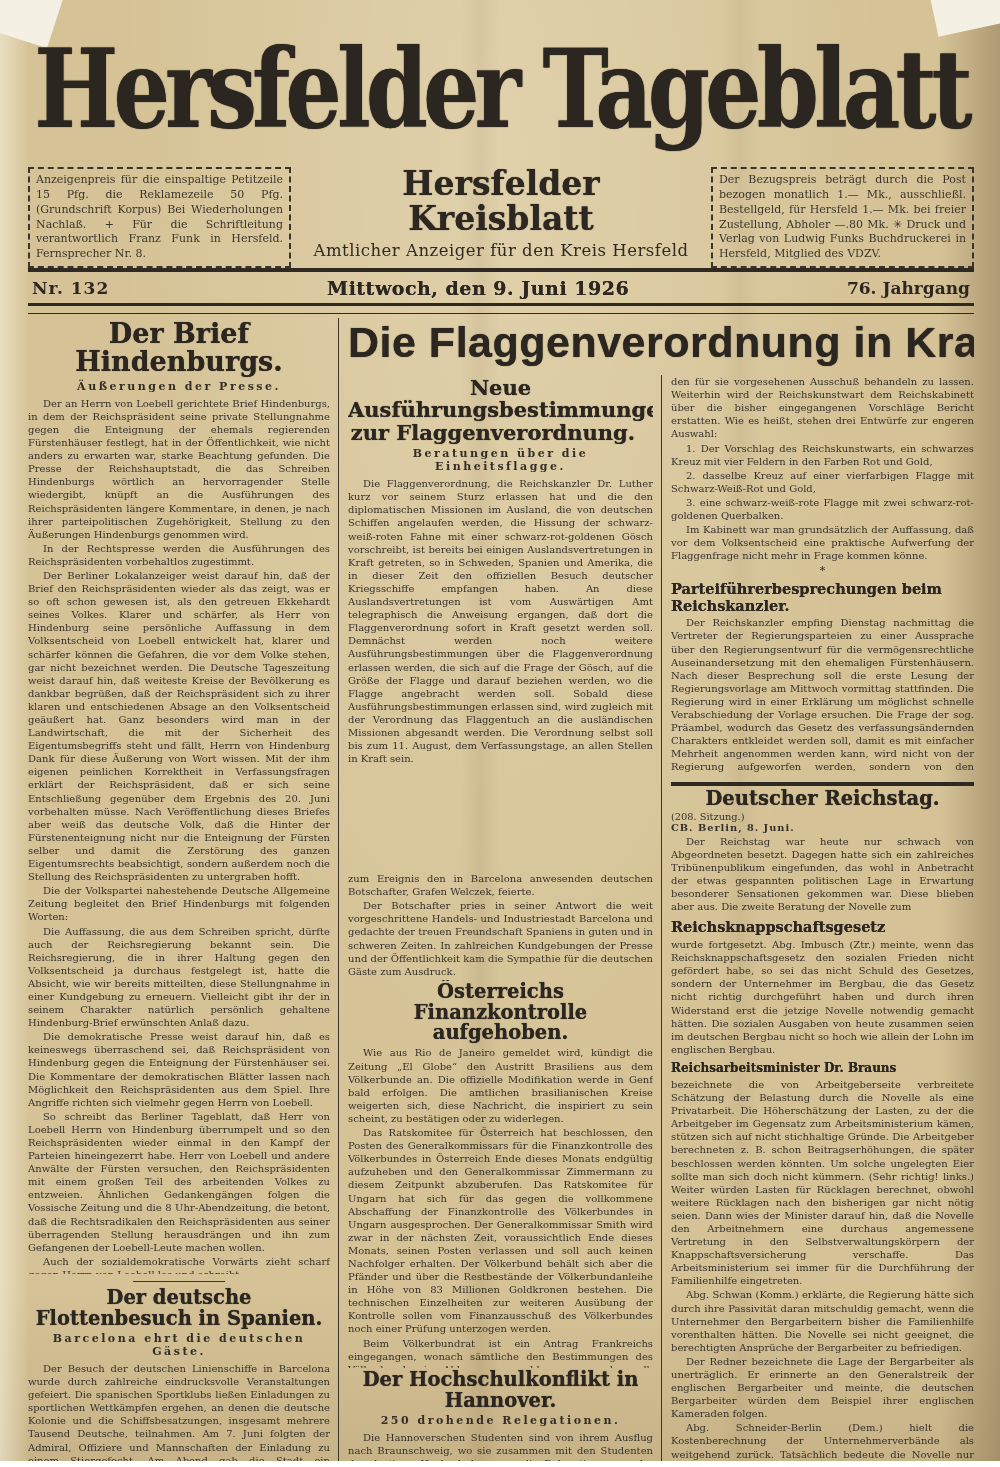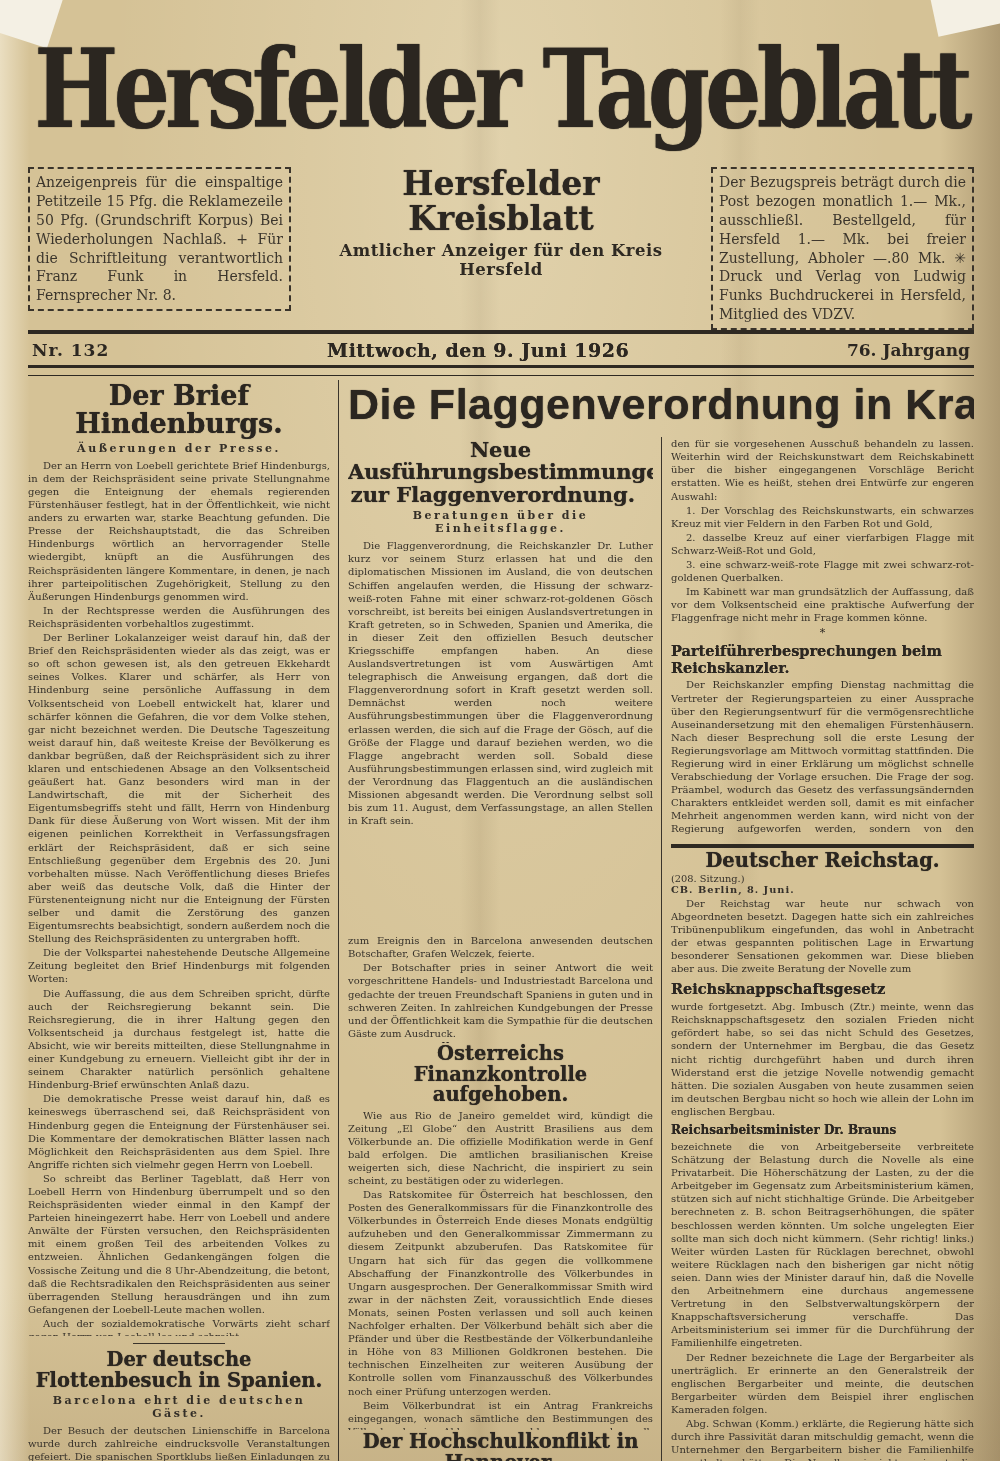--- a/index.html
+++ b/index.html
@@ -24,29 +24,29 @@
   .masthead{text-align:center; padding-top:34px;}
   .mast-title{
     font-family:"DejaVu Serif", serif; font-weight:bold;
     font-size:89px; line-height:1.0; letter-spacing:-5px; color:#2b2620;
     transform:scaleY(1.22); transform-origin:top center;
     text-shadow:0 0 1px #2b2620; white-space:nowrap; margin:0;
   }
   .subrow{display:flex; align-items:flex-start; justify-content:space-between; margin-top:44px;}
   .info-box{
     width:247px; border:2px dashed #3a342b; padding:4px 6px;
-    font-size:14px; line-height:1.35; text-align:justify; color:#3b352c;
+    font-size:11px; line-height:1.35; text-align:justify; color:#3b352c;
     font-family:"DejaVu Serif", serif;
   }
   .mast-center{flex:1; padding:0 14px; text-align:center;}
   .mast-sub{
     font-size:33px; font-weight:bold; color:#2c2721; margin:0; line-height:1.05;
     text-shadow:0 0 1px #2c2721; letter-spacing:0px;
   }
-  .mast-tagline{font-size:16.5px; font-weight:bold; color:#2e2922; margin-top:5px; letter-spacing:0.5px;}
+  .mast-tagline{font-size:16.5px; font-weight:normal; color:#2e2922; margin-top:5px; letter-spacing:0.5px;}
 
   
   .hrule{border:0; border-top:4px solid #2e2922; margin:0;}
   .dateline{display:flex; align-items:center; justify-content:space-between;
     padding:5px 4px 4px; font-weight:bold; color:#2c2721;}
   .dateline .issue{font-size:17px; letter-spacing:1px;}
   .dateline .date{font-size:19px; letter-spacing:0.5px; text-shadow:0 0 0.6px #2c2721;}
   .dateline .volume{font-size:17px;}
   .dblrule{height:7px; border-top:3.5px solid #2e2922; border-bottom:1.5px solid #2e2922; margin:0;}
 
@@ -208,22 +208,22 @@
               <div class="body-txt">
                 <p>Der Reichstag war heute nur schwach von Abgeordneten besetzt. Dagegen hatte sich ein zahlreiches Tribünenpublikum eingefunden, das wohl in Anbetracht der etwas gespannten politischen Lage in Erwartung besonderer Sensationen gekommen war. Diese blieben aber aus. Die zweite Beratung der Novelle zum</p>
               </div>
               <div class="inline-head ctr">Reichsknappschaftsgesetz</div>
               <div class="body-txt">
                 <p class="noind">wurde fortgesetzt. Abg. Imbusch (Ztr.) meinte, wenn das Reichsknappschaftsgesetz den sozialen Frieden nicht gefördert habe, so sei das nicht Schuld des Gesetzes, sondern der Unternehmer im Bergbau, die das Gesetz nicht richtig durchgeführt haben und durch ihren Widerstand erst die jetzige Novelle notwendig gemacht hätten. Die sozialen Ausgaben von heute zusammen seien im deutschen Bergbau nicht so hoch wie allein der Lohn im englischen Bergbau.</p>
               </div>
               <div class="inline-head ctr" style="font-size:12px;">Reichsarbeitsminister Dr. Brauns</div>
               <div class="body-txt">
                 <p class="noind">bezeichnete die von Arbeitgeberseite verbreitete Schätzung der Belastung durch die Novelle als eine Privatarbeit. Die Höherschätzung der Lasten, zu der die Arbeitgeber im Gegensatz zum Arbeitsministerium kämen, stützen sich auf nicht stichhaltige Gründe. Die Arbeitgeber berechneten z. B. schon Beitragserhöhungen, die später beschlossen werden könnten. Um solche ungelegten Eier sollte man sich doch nicht kümmern. (Sehr richtig! links.) Weiter würden Lasten für Rücklagen berechnet, obwohl weitere Rücklagen nach den bisherigen gar nicht nötig seien. Dann wies der Minister darauf hin, daß die Novelle den Arbeitnehmern eine durchaus angemessene Vertretung in den Selbstverwaltungskörpern der Knappschaftsversicherung verschaffe. Das Arbeitsministerium sei immer für die Durchführung der Familienhilfe eingetreten.</p>
+                <p>Abg. Schwan (Komm.) erklärte, die Regierung hätte sich durch ihre Passivität daran mitschuldig gemacht, wenn die Unternehmer den Bergarbeitern bisher die Familienhilfe vorenthalten hätten. Die Novelle sei nicht geeignet, die berechtigten Ansprüche der Bergarbeiter zu befriedigen.</p>
                 <p>Der Redner bezeichnete die Lage der Bergarbeiter als unerträglich. Er erinnerte an den Generalstreik der englischen Bergarbeiter und meinte, die deutschen Bergarbeiter würden dem Beispiel ihrer englischen Kameraden folgen.</p>
-                <p>Abg. Schwan (Komm.) erklärte, die Regierung hätte sich durch ihre Passivität daran mitschuldig gemacht, wenn die Unternehmer den Bergarbeitern bisher die Familienhilfe vorenthalten hätten. Die Novelle sei nicht geeignet, die berechtigten Ansprüche der Bergarbeiter zu befriedigen.</p>
                 <p>Abg. Schneider-Berlin (Dem.) hielt die Kostenberechnung der Unternehmerverbände als weitgehend zurück. Tatsächlich bedeute die Novelle nur eine Mehrbelastung um vier Millionen. Das Unrecht, das den Arbeitgebern durch die Aufhebung oder Nichteinbeziehung der Familienhilfe zugefügt wäre, müßte durch die gesetzliche Festlegung der Familienhilfe. Durch die Einführung von Wohnklassen würde die Novelle zu einer größeren Ersparnis eintreten.</p>
 
               </div>
             </div>
 
           </div>
         </div>
       </section>
     </main>
   </div>

